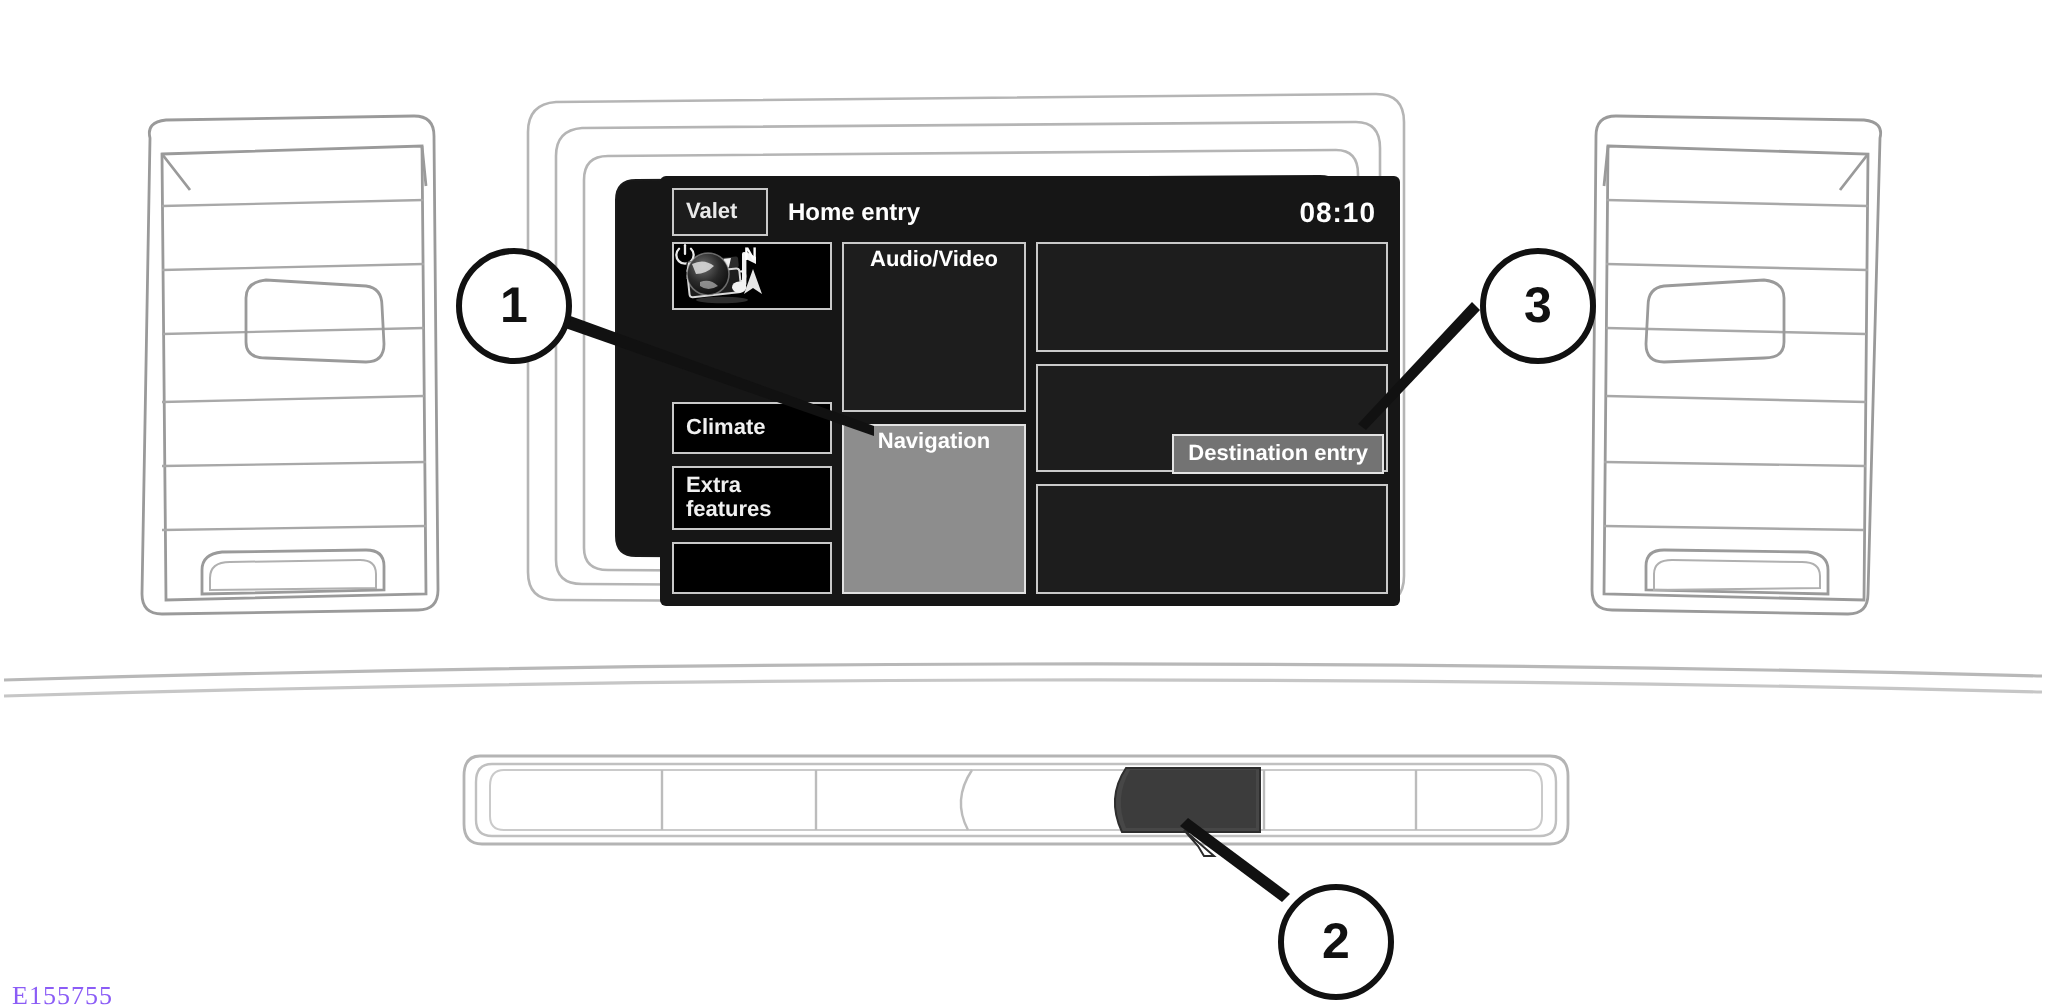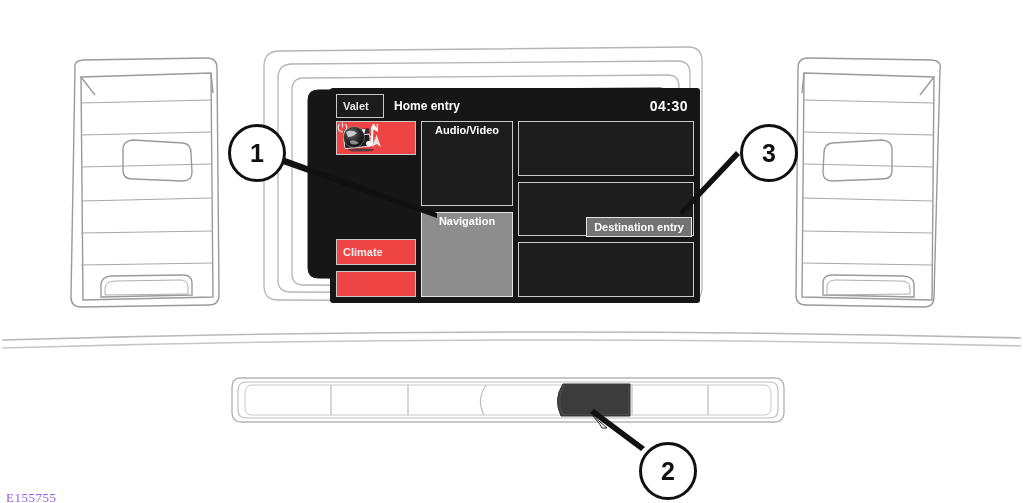--- a/index.html
+++ b/index.html
@@ -56,21 +56,21 @@
   .head-title .ttl{color:#ffffff;font-size:12px;font-weight:bold;}
   .head-title .clk{color:#ffffff;font-size:14px;font-weight:bold;letter-spacing:.5px;}
 
   
   .scr-body{flex:1;display:flex;margin:0 6px 6px 6px;gap:5px;position:relative;}
   .col-left{width:80px;display:flex;flex-direction:column;gap:6px;}
   .col-mid{width:92px;display:flex;flex-direction:column;gap:6px;}
   .col-right{flex:1;display:flex;flex-direction:column;gap:6px;position:relative;}
 
   .sbtn{
-    border:1px solid #c9c9c9;background:#ef4444;
+    border:1px solid #c9c9c9;background:#000000;
     color:#f0f0f0;font-size:11px;font-weight:bold;
     display:flex;align-items:center;padding:3px 6px;box-sizing:border-box;
     line-height:1.12;
   }
   .sbtn.setup{height:34px;}
   .spacer{flex:1;}
   .sbtn.climate{height:26px;}
   .sbtn.extra{height:32px;align-items:center;}
   .sbtn.power{height:26px;justify-content:center;align-items:center;padding:0;}
 
@@ -168,30 +168,31 @@
       </g>
       <path d="M50,56 Q50,46 60,46 L402,44 Q412,44 412,54 L412,226 Q412,236 402,236 L60,234 Q50,234 50,224 Z" fill="#161616" stroke="#1a1a1a" stroke-width="1"></path>
     </svg>
 
     <div class="screen">
 
       <div class="scr-head">
         <div class="valet">Valet</div>
         <div class="head-title">
           <span class="ttl">Home entry</span>
-          <span class="clk">04:30</span>
+          <span class="clk">08:10</span>
         </div>
       </div>
 
       <div class="scr-body">
 
         <div class="col-left">
           <div class="sbtn setup">Setup</div>
           <div class="spacer"></div>
           <div class="sbtn climate">Climate</div>
+          <div class="sbtn extra">Extra features</div>
           <div class="sbtn power">
             <span>
               <svg width="13" height="13" viewBox="0 0 24 24" fill="none" stroke="#eaeaea" stroke-width="2.1" stroke-linecap="round">
                 <path d="M12 3 L12 11"></path>
                 <path d="M6.5 6.2 A8 8 0 1 0 17.5 6.2"></path>
               </svg>
             </span>
           </div>
         </div>
 

